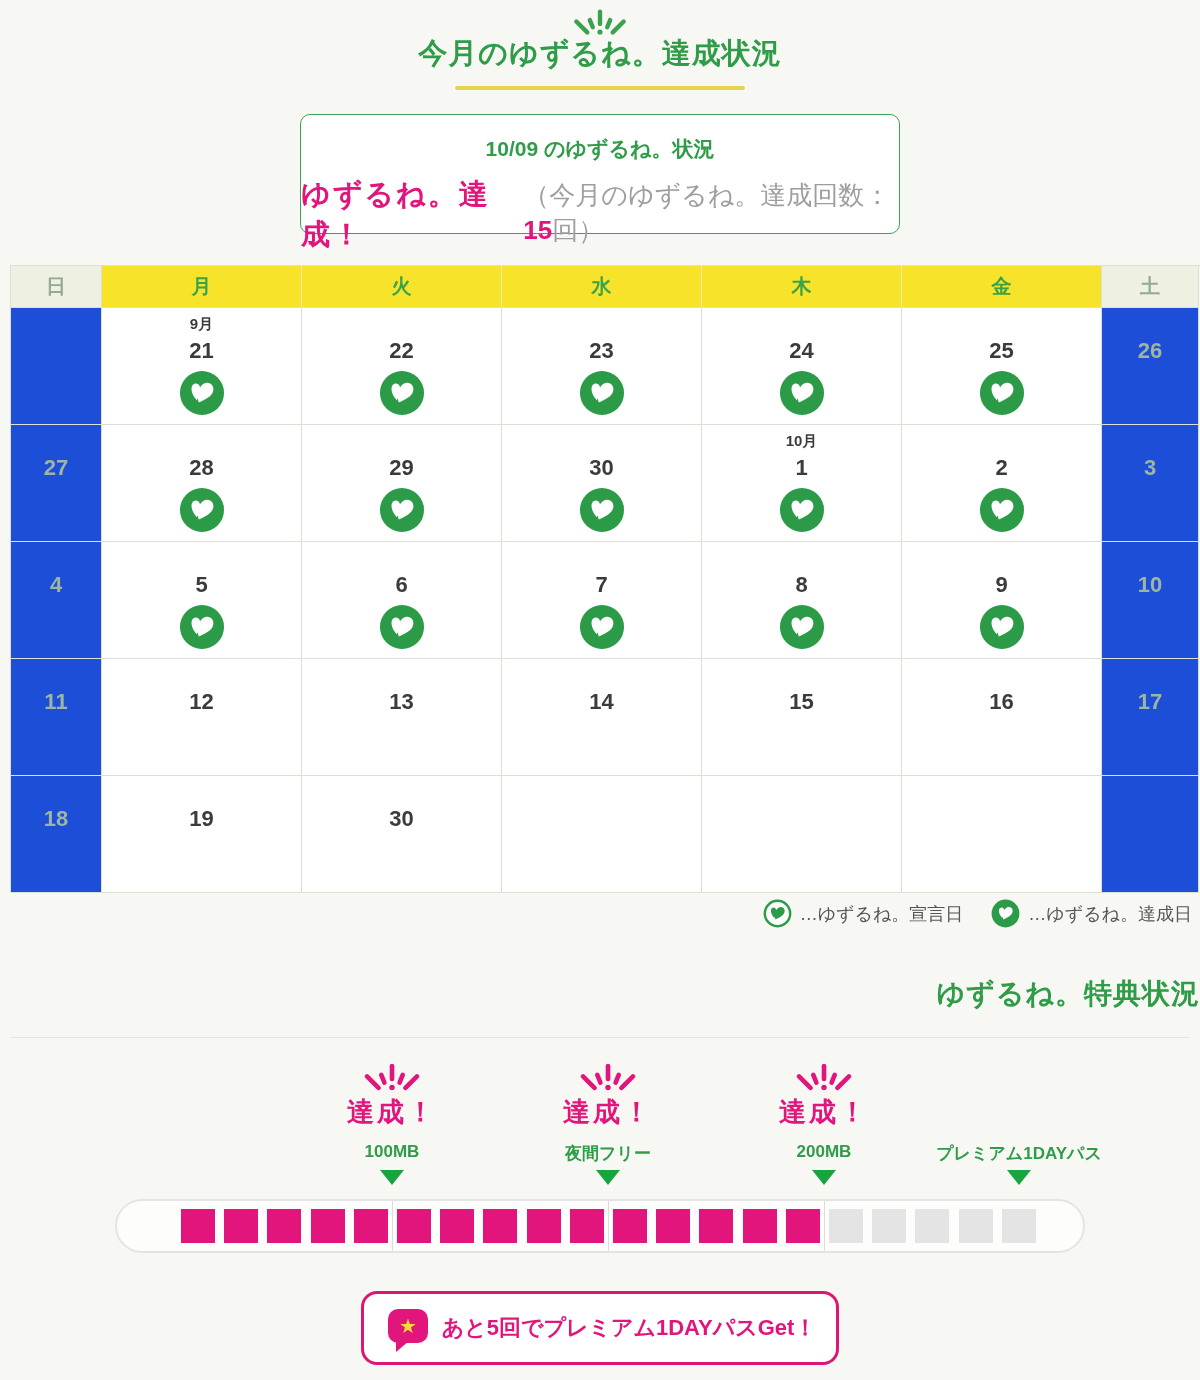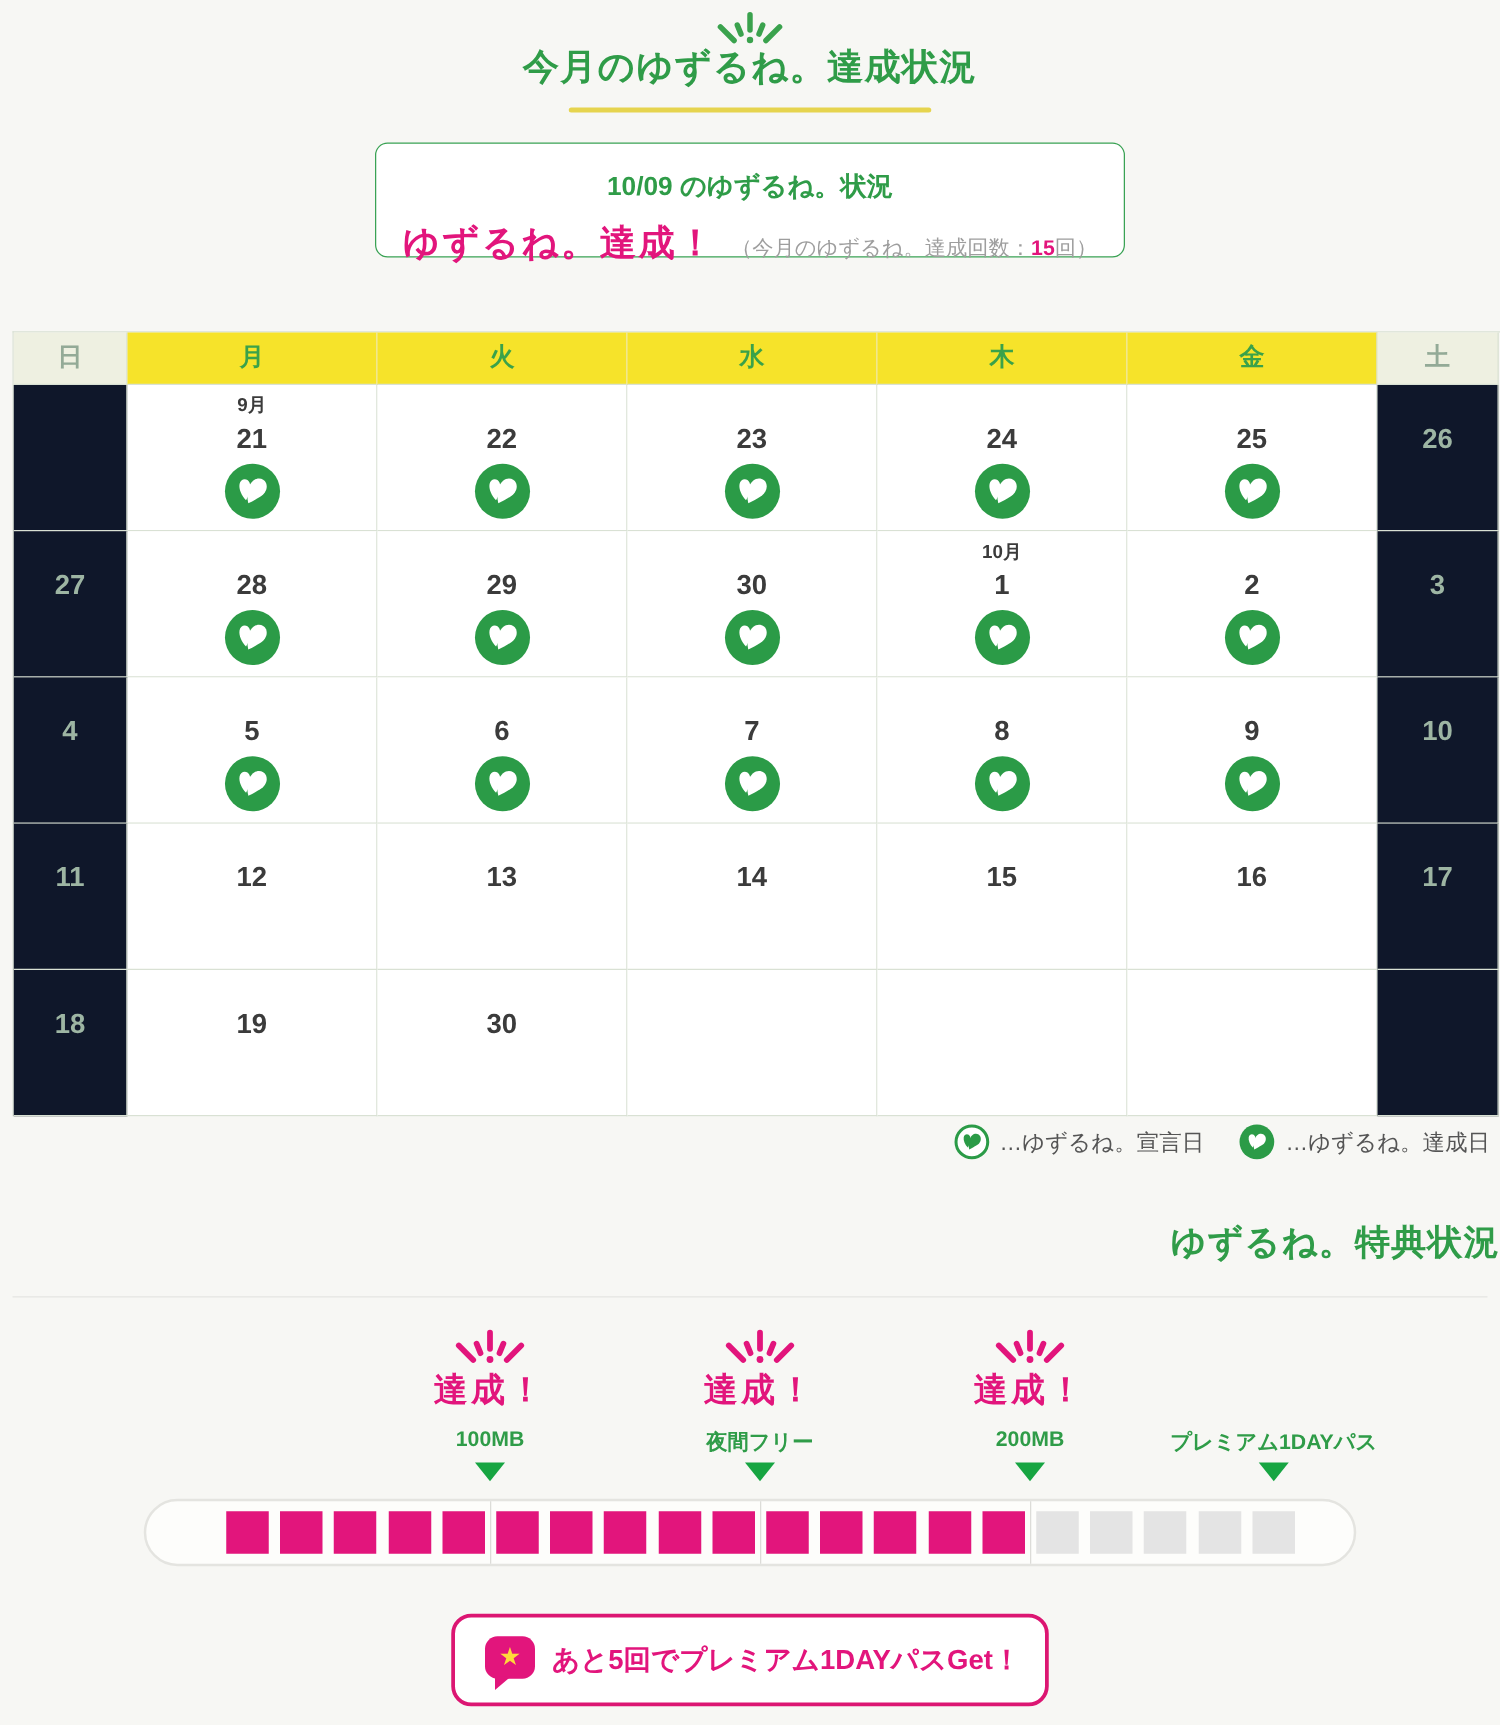--- a/index.html
+++ b/index.html
@@ -11,46 +11,46 @@
   }
   
   .burst-top{position:absolute;top:4px;left:50%;transform:translateX(-50%);width:72px;height:36px;color:#3aa24d;}
   .page-title{
     position:absolute;top:34px;left:0;width:100%;margin:0;
     text-align:center;font-size:29px;font-weight:700;color:#2f9c48;letter-spacing:1px;
   }
   .title-underline{position:absolute;top:86px;left:455px;width:290px;height:4px;border-radius:2px;background:#e6d44e;}
   
   .status-box{
-    position:absolute;top:114px;left:300px;width:600px;height:92px;
+    position:absolute;top:114px;left:300px;width:600px;height:120px;
     background:#fff;border:1px solid #3aa254;border-radius:10px;box-sizing:border-box;
   }
   .status-date{margin-top:20px;text-align:center;font-size:21px;font-weight:700;color:#2f9c48;}
   .status-line{display:flex;justify-content:center;align-items:baseline;gap:12px;margin-top:12px;}
   .status-result{font-size:29px;font-weight:700;color:#e2157c;letter-spacing:2px;}
-  .status-count{font-size:17px;color:#9e9e9e;}
+  .status-count{font-size:26px;color:#9e9e9e;}
   .status-count b{color:#e2157c;font-weight:700;}
   
   .calendar{
     position:absolute;top:265px;left:10px;width:1190px;
     border-top:1px solid #d9e1d4;border-left:1px solid #d9e1d4;box-sizing:border-box;
   }
   .cal-header,.cal-row{display:grid;grid-template-columns:91px repeat(5,200px) 97px;}
   .cal-h{
     height:41px;line-height:41px;text-align:center;font-size:20px;font-weight:700;
     border-right:1px solid #d9e1d4;border-bottom:1px solid #d9e1d4;
   }
   .cal-h.wd{background:#f6e32a;color:#3aa24a;border-right:1px solid #eee9b0;}
   .cal-h.wd.last{border-right:1px solid #d9e1d4;}
   .cal-h.corner{background:#eef0e1;color:#93aa97;}
   .cal-cell{
     position:relative;height:116px;background:#fff;
     border-right:1px solid #d9e1d4;border-bottom:1px solid #d9e1d4;
   }
-  .cal-cell.off{background:#0f172a;}
+  .cal-cell.off{background:#1d4ed8;}
   .cmonth{position:absolute;top:7px;left:0;width:100%;text-align:center;font-size:15px;font-weight:700;color:#3b3b3b;}
   .cday{position:absolute;top:30px;left:0;width:100%;text-align:center;font-size:22px;font-weight:700;color:#3b3b3b;}
   .cal-cell.off .cday{color:#9db5a3;}
   .cal-icon{position:absolute;top:62px;left:50%;margin-left:-23px;width:46px;height:46px;}
   
   .legend{position:absolute;top:899px;right:8px;display:flex;align-items:center;gap:8px;}
   .legend .gap{width:12px;}
   .legend-icon{width:29px;height:29px;}
   .legend-label{font-size:18px;color:#555;}
   

